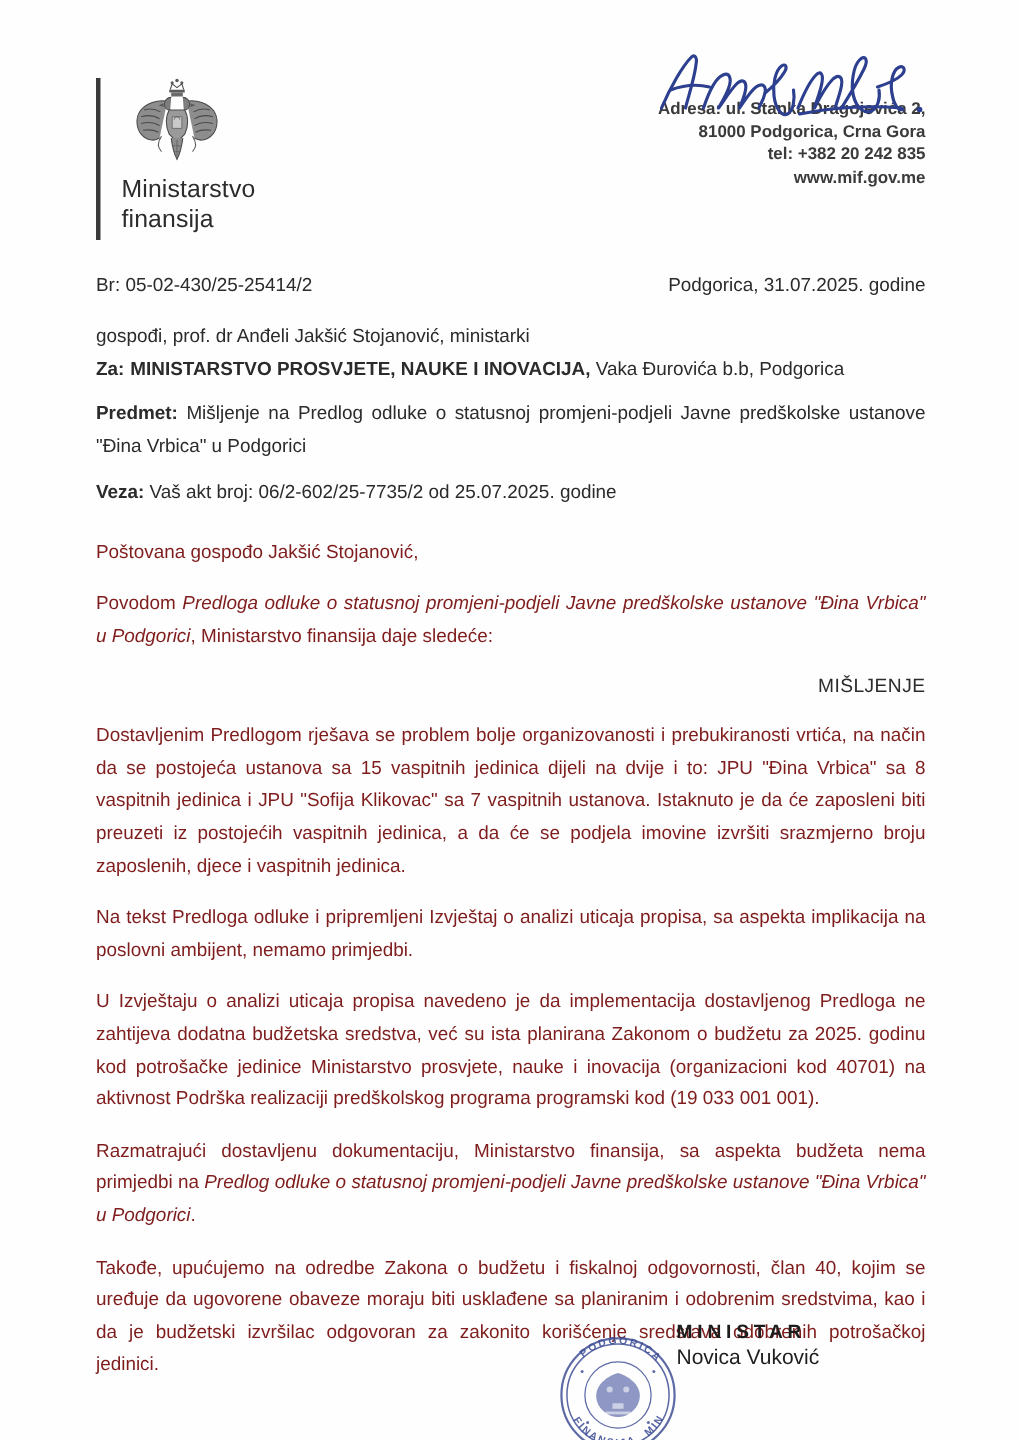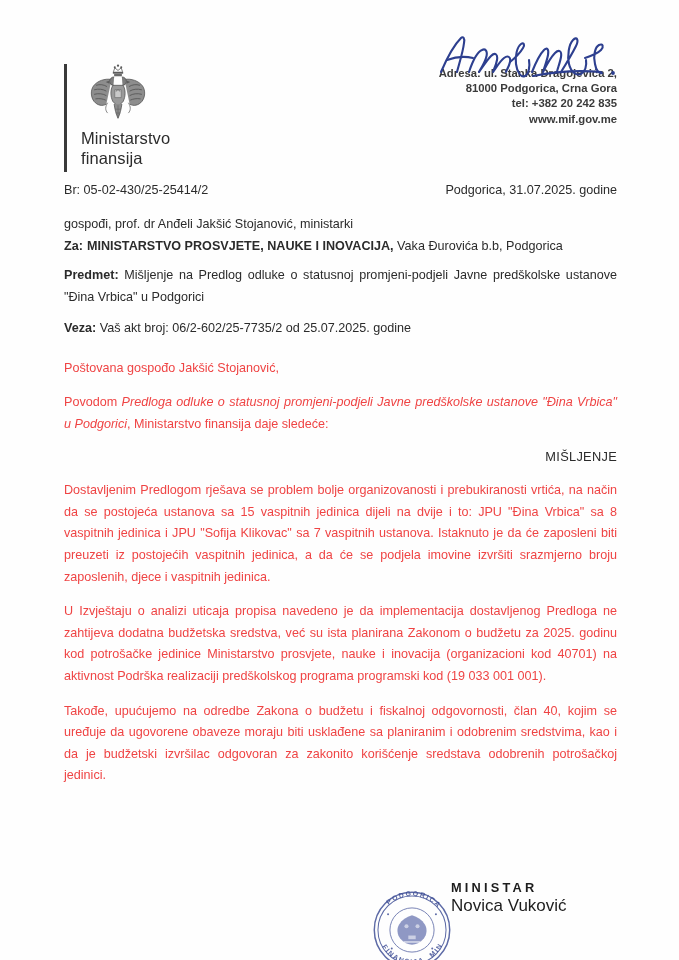--- a/index.html
+++ b/index.html
@@ -26,21 +26,21 @@
 
   
   .header {
     position: absolute;
     left: 0; right: 0; top: 52px;
     height: 120px;
   }
   .logo-block {
     position: absolute;
     left: 64px;
-    top: 12px;
+    top: 0;
     display: flex;
     align-items: stretch;
   }
   .logo-rule {
     width: 3px;
     background: #3a3a3a;
     height: 108px;
     margin-right: 14px;
     flex: none;
   }
@@ -109,21 +109,21 @@
   }
   .spacer-6 { height: 6px; }
   .spacer-10 { height: 10px; }
   .spacer-18 { height: 18px; }
 
   .para {
     font-size: 12.6px;
     line-height: 21.6px;
     text-align: justify;
     margin: 0 0 13px 0;
-    color: #ef4444;
+    color: #7f1d1d;
   }
   .heading-center {
     text-align: right;
     font-weight: normal;
     font-size: 12.8px;
     letter-spacing: 0.3px;
     margin: 14px 0 16px 0;
   }
   .salutation { margin-bottom: 13px; }
 
@@ -142,21 +142,21 @@
     width: 170px;
   }
   .minister-title {
     font-size: 12.8px;
     font-weight: bold;
     letter-spacing: 3.2px;
     color: #1d1d1d;
     margin-bottom: 1px;
   }
   .minister-name {
-    font-size: 17px;
+    font-size: 14px;
     color: #1d1d1d;
   }
   .signature {
     position: absolute;
     right: 56px;
     top: 28px;
     width: 190px;
     height: 56px;
     pointer-events: none;
   }
@@ -260,22 +260,26 @@
 
     <div class="para salutation">Poštovana gospođo Jakšić Stojanović,</div>
 
     <div class="para">
       <span>Povodom </span><span class="i">Predloga odluke o statusnoj promjeni-podjeli Javne predškolske ustanove "Đina Vrbica" u Podgorici</span><span>, Ministarstvo finansija daje sledeće:</span>
     </div>
 
     <div class="heading-center">MIŠLJENJE</div>
 
     <div class="para">Dostavljenim Predlogom rješava se problem bolje organizovanosti i prebukiranosti vrtića, na način da se postojeća ustanova sa 15 vaspitnih jedinica dijeli na dvije i to: JPU "Đina Vrbica" sa 8 vaspitnih jedinica i JPU "Sofija Klikovac" sa 7 vaspitnih ustanova. Istaknuto je da će zaposleni biti preuzeti iz postojećih vaspitnih jedinica, a da će se podjela imovine izvršiti srazmjerno broju zaposlenih, djece i vaspitnih jedinica.</div>
+    <div class="para">Na tekst Predloga odluke i pripremljeni Izvještaj o analizi uticaja propisa, sa aspekta implikacija na poslovni ambijent, nemamo primjedbi.</div>
     <div class="para">U Izvještaju o analizi uticaja propisa navedeno je da implementacija dostavljenog Predloga ne zahtijeva dodatna budžetska sredstva, već su ista planirana Zakonom o budžetu za 2025. godinu kod potrošačke jedinice Ministarstvo prosvjete, nauke i inovacija (organizacioni kod 40701) na aktivnost Podrška realizaciji predškolskog programa programski kod (19 033 001 001).</div>
 
+    <div class="para">
+      <span>Razmatrajući dostavljenu dokumentaciju, Ministarstvo finansija, sa aspekta budžeta nema primjedbi na </span><span class="i">Predlog odluke o statusnoj promjeni-podjeli Javne predškolske ustanove "Đina Vrbica" u Podgorici</span><span>.</span>
+    </div>
 
     <div class="para">Takođe, upućujemo na odredbe Zakona o budžetu i fiskalnoj odgovornosti, član 40, kojim se uređuje da ugovorene obaveze moraju biti usklađene sa planiranim i odobrenim sredstvima, kao i da je budžetski izvršilac odgovoran za zakonito korišćenje sredstava odobrenih potrošačkoj jedinici.</div>
 
   </div>
 
   <svg class="stamp" viewBox="0 0 100 100" aria-hidden="true">
     <defs>
       <path id="arcTop" d="M 50,50 m -37,0 a 37,37 0 1,1 74,0" fill="none"></path>
       <path id="arcBot" d="M 50,50 m -37,0 a 37,37 0 1,0 74,0" fill="none"></path>
     </defs>

